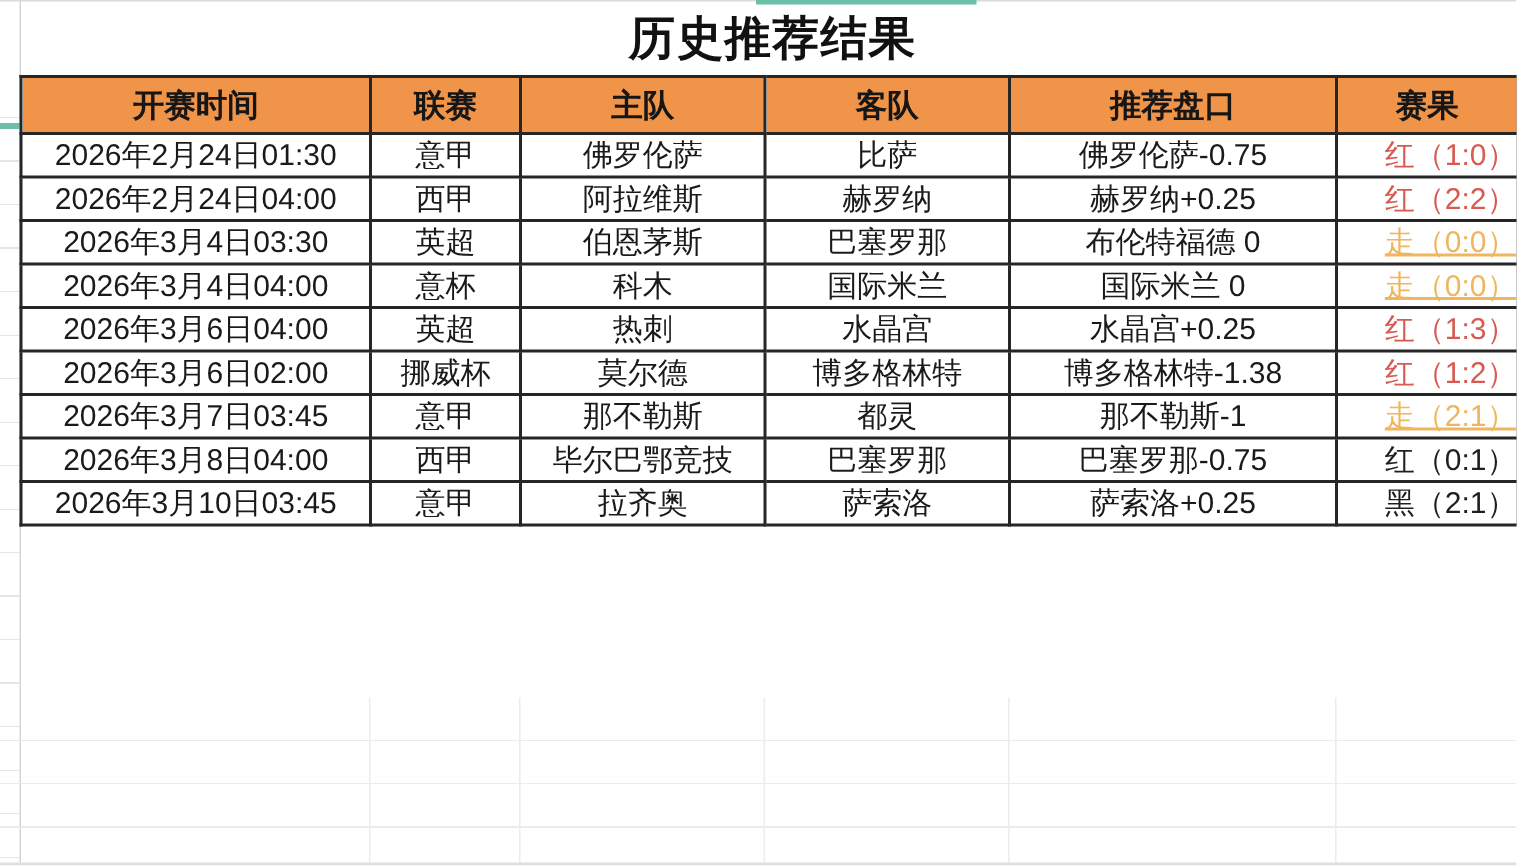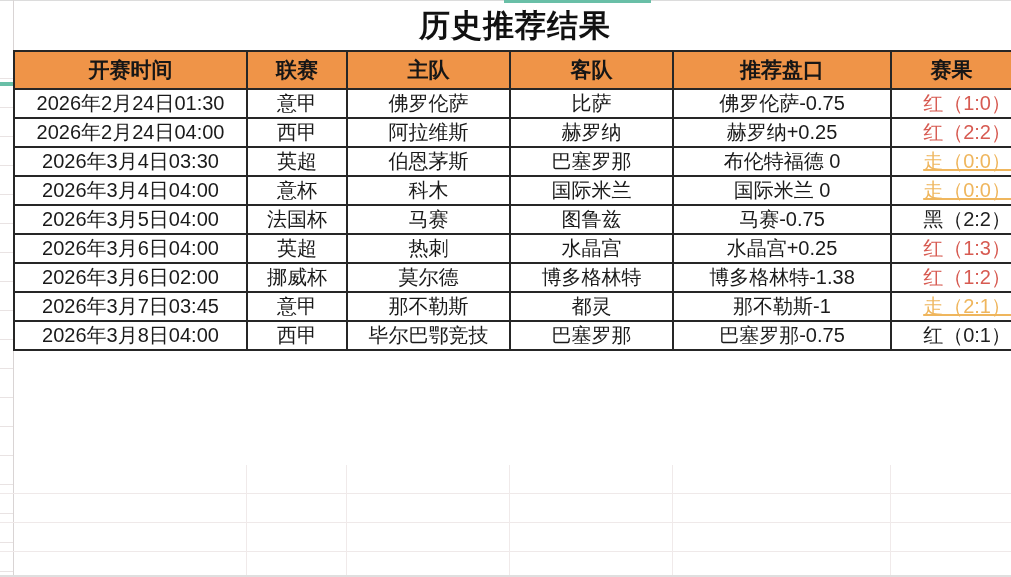--- a/index.html
+++ b/index.html
@@ -103,28 +103,20 @@
   </tr>
       <tr>
     <td>2026年3月4日04:00</td>
     <td>意杯</td>
     <td>科木</td>
     <td>国际米兰</td>
     <td>国际米兰 0</td>
     <td class="result-cell push">走（0:0）</td>
   </tr>
       <tr>
-    <td>2026年3月5日04:00</td>
-    <td>法国杯</td>
-    <td>马赛</td>
-    <td>图鲁兹</td>
-    <td>马赛-0.75</td>
-    <td class="result-cell black">黑（2:2）</td>
-  </tr>
-      <tr>
     <td>2026年3月6日04:00</td>
     <td>英超</td>
     <td>热刺</td>
     <td>水晶宫</td>
     <td>水晶宫+0.25</td>
     <td class="result-cell red">红（1:3）</td>
   </tr>
       <tr>
     <td>2026年3月6日02:00</td>
     <td>挪威杯</td>
@@ -142,20 +134,28 @@
     <td class="result-cell push">走（2:1）</td>
   </tr>
       <tr>
     <td>2026年3月8日04:00</td>
     <td>西甲</td>
     <td>毕尔巴鄂竞技</td>
     <td>巴塞罗那</td>
     <td>巴塞罗那-0.75</td>
     <td class="result-cell black">红（0:1）</td>
   </tr>
+      <tr>
+    <td>2026年3月10日03:45</td>
+    <td>意甲</td>
+    <td>拉齐奥</td>
+    <td>萨索洛</td>
+    <td>萨索洛+0.25</td>
+    <td class="result-cell black">黑（2:1）</td>
+  </tr>
     </tbody>
 </table>
 
 <div class="grid-below"></div>
 <div class="vline vl1"></div>
 <div class="vline vl2"></div>
 <div class="vline vl3"></div>
 <div class="vline vl4"></div>
 <div class="vline vl5"></div>
 <div class="bottom-edge"></div>

